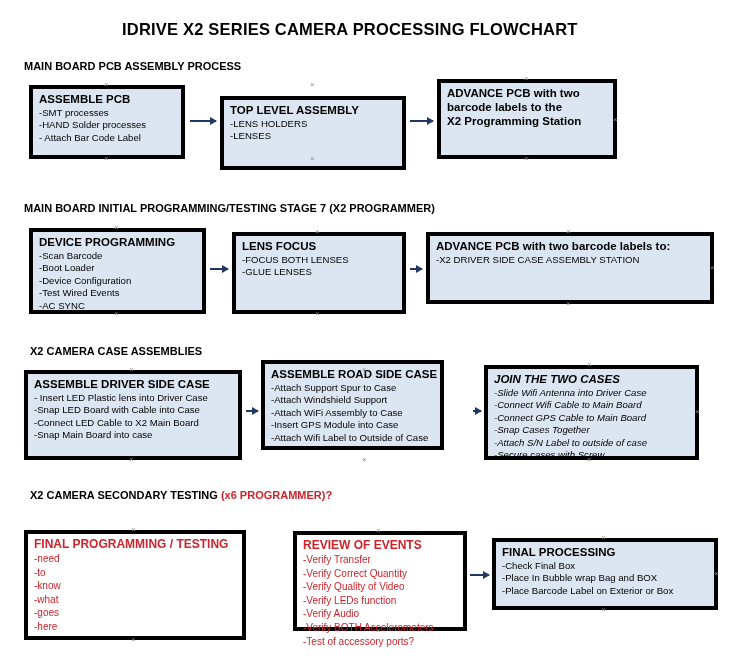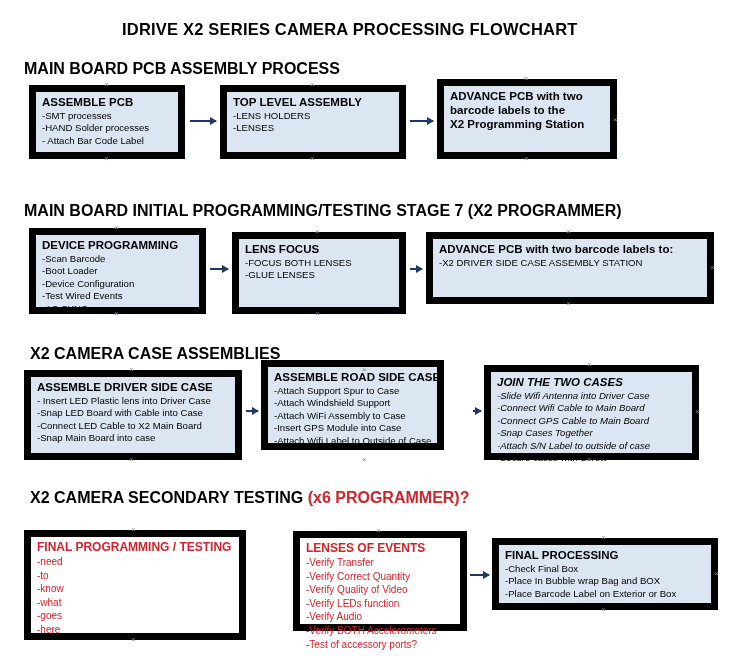--- a/index.html
+++ b/index.html
@@ -9,28 +9,28 @@
     position:relative;overflow:hidden;
   }
   .canvas{position:relative;width:747px;height:662px;}
   .abs{position:absolute;}
 
   .title{
     font-size:16.5px;font-weight:bold;color:#000;
     letter-spacing:0.2px;white-space:nowrap;
   }
   .section-head{
-    font-size:16px;font-weight:bold;color:#000;white-space:nowrap;
+    font-size:11px;font-weight:bold;color:#000;white-space:nowrap;
   }
   .section-head .red{color:#d0232b;margin-top:24px;}
 
   .box{
     box-sizing:border-box;
     background:#dce6f2;
-    border:7px solid #000000;
+    border:4px solid #000000;
     padding:4px 6px 4px 6px;
   }
   .box.white{background:#ffffff;}
   .box-title{
     font-size:11.5px;font-weight:bold;color:#000;
     margin:0 0 1px 0;line-height:13px;white-space:nowrap;
   }
   .box-title.red{color:#d0232b;font-size:12px;}
   .box-line{
     font-size:9.6px;color:#000;line-height:12.4px;white-space:nowrap;
@@ -60,21 +60,21 @@
 
   <div class="abs section-head" style="left:24px;top:60px;">MAIN BOARD PCB ASSEMBLY PROCESS</div>
 
   <div class="abs box" style="left:29px;top:85px;width:156px;height:74px;">
     <div class="box-title">ASSEMBLE PCB</div>
     <div class="box-line">-SMT processes</div>
     <div class="box-line">-HAND Solder processes</div>
     <div class="box-line">- Attach Bar Code Label</div>
   </div>
 
-  <div class="abs box" style="left:220px;top:85px;width:186px;height:74px;">
+  <div class="abs box" style="left:220px;top:96px;width:186px;height:74px;">
     <div class="box-title">TOP LEVEL ASSEMBLY</div>
     <div class="box-line">-LENS HOLDERS</div>
     <div class="box-line">-LENSES</div>
   </div>
 
   <div class="abs box" style="left:437px;top:79px;width:180px;height:80px;">
     <div class="box-title">ADVANCE PCB with two</div>
     <div class="box-title">barcode labels to the</div>
     <div class="box-title">X2 Programming Station</div>
   </div>
@@ -171,21 +171,21 @@
     <div class="box-title red">FINAL PROGRAMMING / TESTING</div>
     <div class="box-line red">-need</div>
     <div class="box-line red">-to</div>
     <div class="box-line red">-know</div>
     <div class="box-line red">-what</div>
     <div class="box-line red">-goes</div>
     <div class="box-line red">-here</div>
   </div>
 
   <div class="abs box white" style="left:293px;top:531px;width:174px;height:100px;">
-    <div class="box-title red">LENSES OF EVENTS</div>
+    <div class="box-title red">REVIEW OF EVENTS</div>
     <div class="box-line red">-Verify Transfer</div>
     <div class="box-line red">-Verify Correct Quantity</div>
     <div class="box-line red">-Verify Quality of Video</div>
     <div class="box-line red">-Verify LEDs function</div>
     <div class="box-line red">-Verify Audio</div>
     <div class="box-line red">-Verify BOTH Accelerometers</div>
     <div class="box-line red">-Test of accessory ports?</div>
   </div>
 
   <div class="abs box" style="left:492px;top:538px;width:226px;height:72px;">

